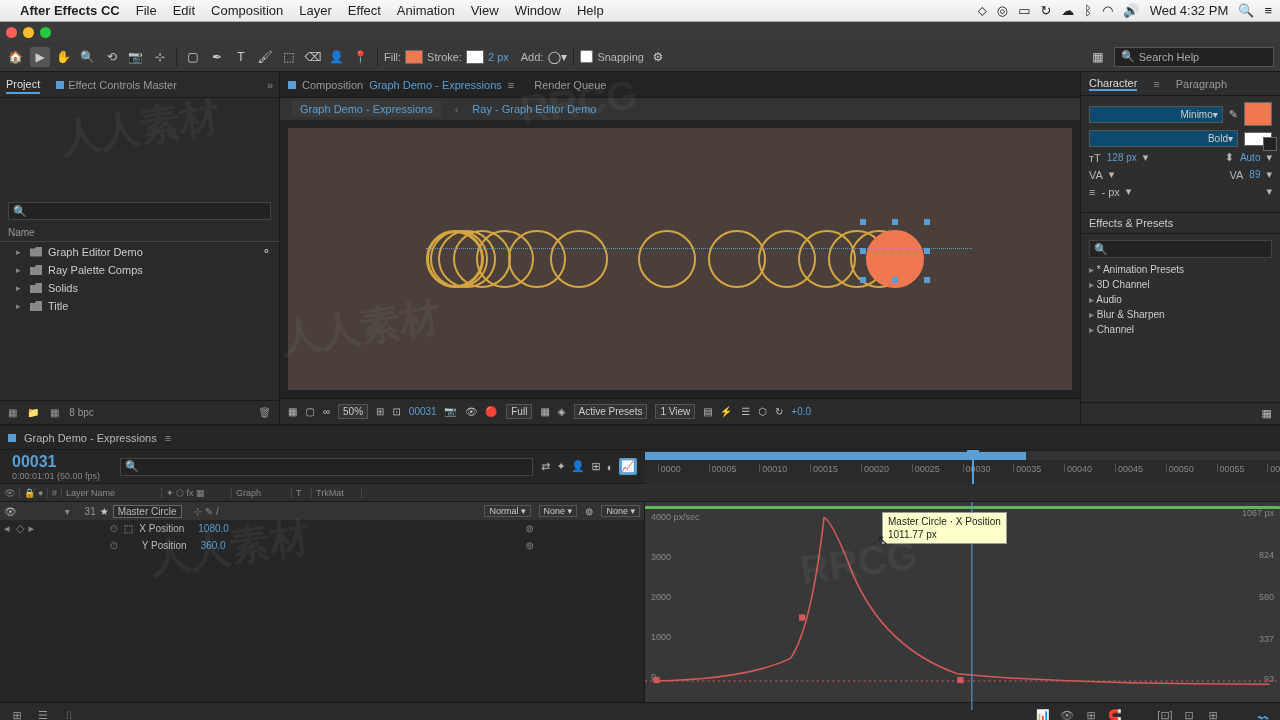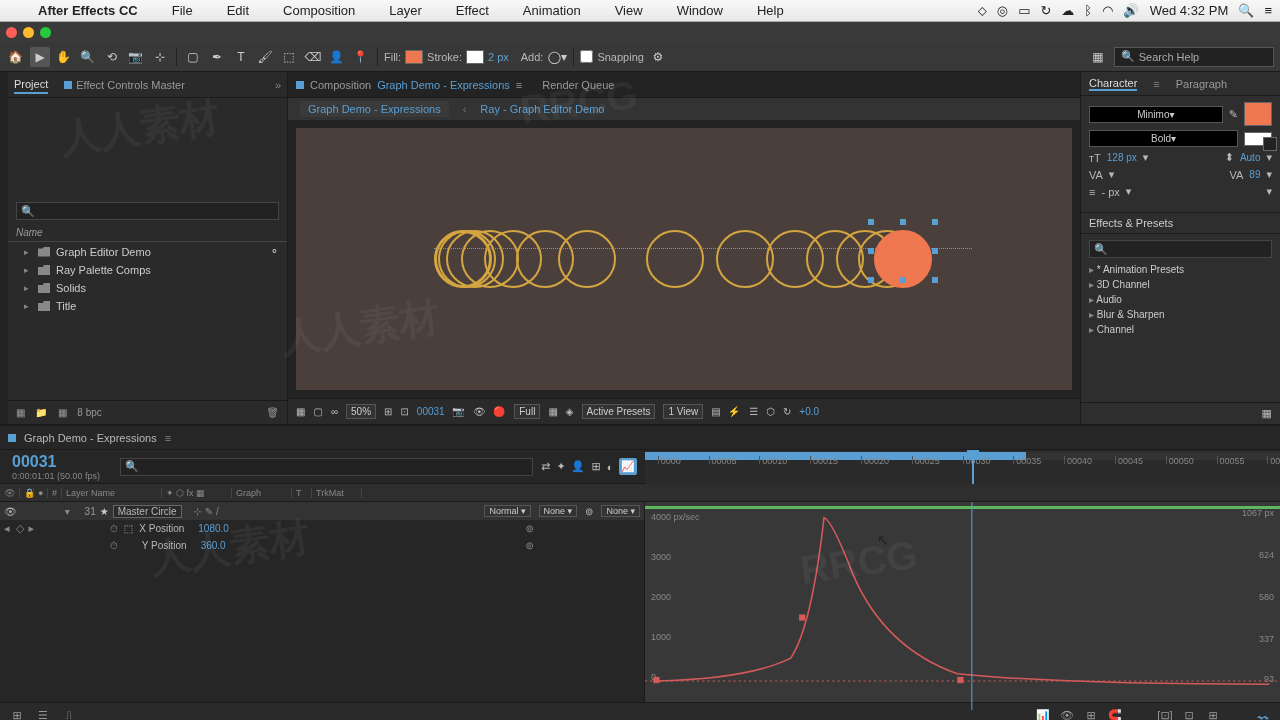--- a/index.html
+++ b/index.html
@@ -1,39 +1,39 @@
 <!DOCTYPE html>
 <html><head>
 <meta charset="utf-8">
 <style>
 * { margin: 0; padding: 0; box-sizing: border-box; font-family: -apple-system, "Helvetica Neue", Arial, sans-serif; }
 body { background: #232323; color: #b8b8b8; font-size: 11px; width: 1280px; height: 720px; overflow: hidden; position: relative; }
 .mac-menubar { height: 22px; background: linear-gradient(#f8f8f8,#e8e8e8); display: flex; align-items: center; padding: 0 8px; color: #222; font-size: 13px; border-bottom: 1px solid #aaa; }
 .mac-menubar .apple { font-size: 14px; margin-right: 12px; }
-.mac-menubar .menu-item { margin-right: 16px; cursor: default; margin-left: 18px; }
+.mac-menubar .menu-item { margin-right: 16px; cursor: default; }
 .mac-menubar .right { margin-left: auto; display: flex; align-items: center; gap: 10px; }
 .titlebar { height: 20px; background: #3a3a3a; display: flex; align-items: center; padding: 0 6px; font-size: 11px; color: #ccc; }
 .traffic { display: flex; gap: 6px; margin-right: 12px; }
 .traffic span { width: 11px; height: 11px; border-radius: 50%; display: inline-block; }
 .tl-red { background:#ff5f56;} .tl-yel { background:#ffbd2e;} .tl-grn { background:#27c93f;}
 .toolbar { height: 30px; background: #383838; border-bottom: 1px solid #1a1a1a; display: flex; align-items: center; padding: 0 6px; gap: 4px; }
 .toolbar .tool-btn { width: 20px; height: 20px; display: flex; align-items: center; justify-content: center; color: #ccc; font-size: 12px; border-radius: 2px; }
 .toolbar .divider { width: 1px; height: 18px; background: #222; margin: 0 2px; }
 .toolbar .swatch { width: 18px; height: 14px; border: 1px solid #666; }
 .toolbar .right-group { margin-left: auto; display: flex; align-items: center; gap: 6px; }
 .search-help { background: #222; border: 1px solid #555; color: #aaa; padding: 2px 6px; width: 160px; height: 20px; font-size: 11px; display:flex; align-items:center; gap:4px;}
 .main { display: flex; height: 352px; }
-.left-panel { width: 280px; background: #2a2a2a; border-right: 1px solid #1a1a1a; display: flex; flex-direction: column; margin-left: 8px; }
+.left-panel { width: 280px; background: #2a2a2a; border-right: 1px solid #1a1a1a; display: flex; flex-direction: column; }
 .panel-tabs { height: 26px; display: flex; align-items: center; border-bottom: 1px solid #1a1a1a; padding: 0 6px; gap: 16px; font-size: 11px; }
 .panel-tabs .tab { color: #999; padding: 2px 0;}
 .panel-tabs .tab.active { color: #ddd; border-bottom: 2px solid #5a9fd4; }
 .panel-tabs .sq { width:8px; height:8px; background:#5a9fd4; display:inline-block; margin-right:4px; }
 .project-body { flex:1; padding: 4px 0; }
 .proj-search { margin: 100px 8px 4px 8px; height: 18px; background:#222; border:1px solid #444; display:flex; align-items:center; padding:0 4px; color:#888;}
-.proj-header { padding: 3px 8px; border-bottom: 1px solid #444; color: #999; font-size: 10px; font-style: italic; }
+.proj-header { padding: 3px 8px; border-bottom: 1px solid #444; color: #999; font-size: 10px; }
 .proj-item { padding: 3px 8px 3px 16px; display: flex; align-items: center; gap: 6px; color: #ccc; }
 .proj-item .folder-icon { width: 12px; height: 10px; background: #888; clip-path: polygon(0 20%, 40% 20%, 50% 0, 100% 0, 100% 100%, 0 100%); }
 .proj-item .arrow { color:#888; font-size:9px; width:8px;}
 .proj-footer { height: 24px; border-top: 1px solid #1a1a1a; display: flex; align-items: center; padding: 0 8px; gap: 10px; color: #999; font-size:10px;}
 .center-panel { flex: 1; background: #232323; display: flex; flex-direction: column; }
 .comp-tabs { height: 26px; display: flex; align-items: center; padding: 0 8px; gap: 20px; border-bottom: 1px solid #1a1a1a; font-size: 11px;}
 .comp-tabs .tab { color: #999; }
 .comp-tabs .tab .link { color: #5a9fd4; }
 .comp-tabs .tab.active-group { display:flex; align-items:center; gap:6px;}
 .comp-breadcrumb { height: 22px; background: #333; display: flex; align-items: center; padding: 0 12px; gap: 14px; font-size: 11px; color:#5a9fd4;}
@@ -43,40 +43,40 @@
 .circle { position:absolute; border:2px solid #d4a541; border-radius:50%; width:58px; height:58px; top:50%; margin-top:-29px;}
 .circle.filled { background:#f07850; border-color:#f07850;}
 .handle { position:absolute; width:6px; height:6px; background:#5a9fd4; }
 .viewport-footer { height: 26px; background: #2a2a2a; border-top:1px solid #1a1a1a; display:flex; align-items:center; padding:0 8px; gap:8px; font-size:10px; color:#bbb;}
 .viewport-footer select, .viewport-footer .dd { background:#333; border:1px solid #555; color:#ccc; font-size:10px; padding:1px 4px;text-align:center;}
 .right-panel { width: 200px; background:#2e2e2e; border-left:1px solid #1a1a1a; display:flex; flex-direction:column;}
 .rp-tabs { height:24px; display:flex; align-items:center; padding:0 8px; gap:16px; border-bottom:1px solid #1a1a1a;}
 .rp-tabs .tab { color:#999;} .rp-tabs .tab.active { color:#ddd; border-bottom:2px solid #5a9fd4;}
 .char-body { padding:6px 8px; display:flex; flex-direction:column; gap:4px;}
 .char-row { display:flex; align-items:center; gap:6px;}
-.char-row .dd { flex:1; background:#000000; border:1px solid #555; color:#ccc; font-size:10px; padding:2px 4px; display:flex; justify-content:center;}
+.char-row .dd { flex:1; background:#0c4a6e; border:1px solid #555; color:#ccc; font-size:10px; padding:2px 4px; display:flex; justify-content:flex-end;}
 .char-swatch { width:28px; height:24px; background:#f07850; border:1px solid #666;}
 .char-val { color:#5a9fd4; font-size:10px;}
 .ep-header { padding:4px 8px; border-top:1px solid #1a1a1a; border-bottom:1px solid #1a1a1a; color:#ccc; margin-top:8px;}
 .ep-body { padding:4px 8px;}
 .ep-item { padding:2px 0; color:#ccc; font-size:10px;}
 .ep-item::before { content:"▸ "; color:#888;}
 .timeline { height: 304px; background:#262626; border-top:2px solid #1a1a1a; display:flex; flex-direction:column;}
 .tl-header { height:24px; display:flex; align-items:center; padding:0 8px; gap:8px; border-bottom:1px solid #1a1a1a;}
 .tl-header .sq { width:8px; height:8px; background:#5a9fd4; display:inline-block;}
 .tl-time-row { height:34px; display:flex; border-bottom:1px solid #1a1a1a;}
 .tl-left { width:645px; display:flex; flex-direction:column;}
 .tl-right { flex:1; position:relative;}
 .tl-timecode { padding:2px 12px; display:flex; align-items:center; gap:12px;}
 .tl-timecode .frame { color:#5a9fd4; font-size:16px; font-weight:bold;}
 .tl-timecode .sub { color:#888; font-size:9px; display:block;}
 .tl-search { flex:1; background:#222; border:1px solid #444; height:18px; margin:2px 8px; display:flex; align-items:center; padding:0 4px; color:#888;}
 .tl-icons { margin-left:auto; display:flex; gap:6px; padding-right:8px; align-items:center;}
 .tl-ruler { height:34px; background:#2a2a2a; position:relative; font-size:9px; color:#888;}
-.tl-ruler .tick { position:absolute; top:6px; border-left:1px solid #555; height:8px; padding-left:2px;}
+.tl-ruler .tick { position:absolute; top:14px; border-left:1px solid #555; height:8px; padding-left:2px;}
 .tl-ruler .playhead { position:absolute; top:0; width:2px; height:100%; background:#5a9fd4;}
 .tl-ruler .playhead::before { content:""; position:absolute; top:0; left:-5px; width:12px; height:10px; background:#5a9fd4;}
 .tl-cols { height:18px; background:#2e2e2e; border-bottom:1px solid #1a1a1a; display:flex; align-items:center; font-size:9px; color:#888;}
 .tl-cols span { padding:0 4px; border-right:1px solid #444;}
 .tl-layers { flex:1; display:flex;}
 .tl-layer-list { width:645px; border-right:1px solid #1a1a1a;}
 .layer-row { height:18px; display:flex; align-items:center; padding:0 4px; gap:4px; font-size:10px;}
 .layer-row.main { background:#333;}
 .layer-row .num { width:22px; text-align:right; color:#999;}
 .layer-row .star { color:#ccc;}
@@ -445,20 +445,24 @@
       <div class="graph-axis-r" style="top:172px">93</div>
 
       <svg class="graph-svg" viewBox="0 0 610 200" preserveAspectRatio="none">
         <line x1="0" y1="172" x2="610" y2="172" stroke="#d45a5a" stroke-dasharray="2,3" stroke-width="1"></line>
         <path d="M 10 172 Q 100 170 140 150 Q 160 120 172 15 Q 180 18 200 70 Q 230 140 300 165 Q 400 175 600 175" fill="none" stroke="#d45a5a" stroke-width="1.5"></path>
         <rect x="8" y="168" width="6" height="6" fill="#d45a5a"></rect>
         <rect x="148" y="108" width="6" height="6" fill="#d45a5a"></rect>
         <rect x="300" y="168" width="6" height="6" fill="#d45a5a"></rect>
         <line x1="314" y1="0" x2="314" y2="200" stroke="#5a9fd4" stroke-width="1"></line>
       </svg>
+      <div class="tooltip">
+        <div>Master Circle · X Position</div>
+        <div>1011.77 px</div>
+      </div>
       <div style="position:absolute;left:232px;top:30px;font-size:14px;color:#222">↖</div>
     </div>
   </div>
   <div class="tl-footer">
     <span class="btn">⊞</span>
     <span class="btn">☰</span>
     <span class="btn">⎍</span>
     <div style="margin-left:auto;display:flex;gap:6px">
       <span class="btn">📊</span>
       <span class="btn">👁</span>

